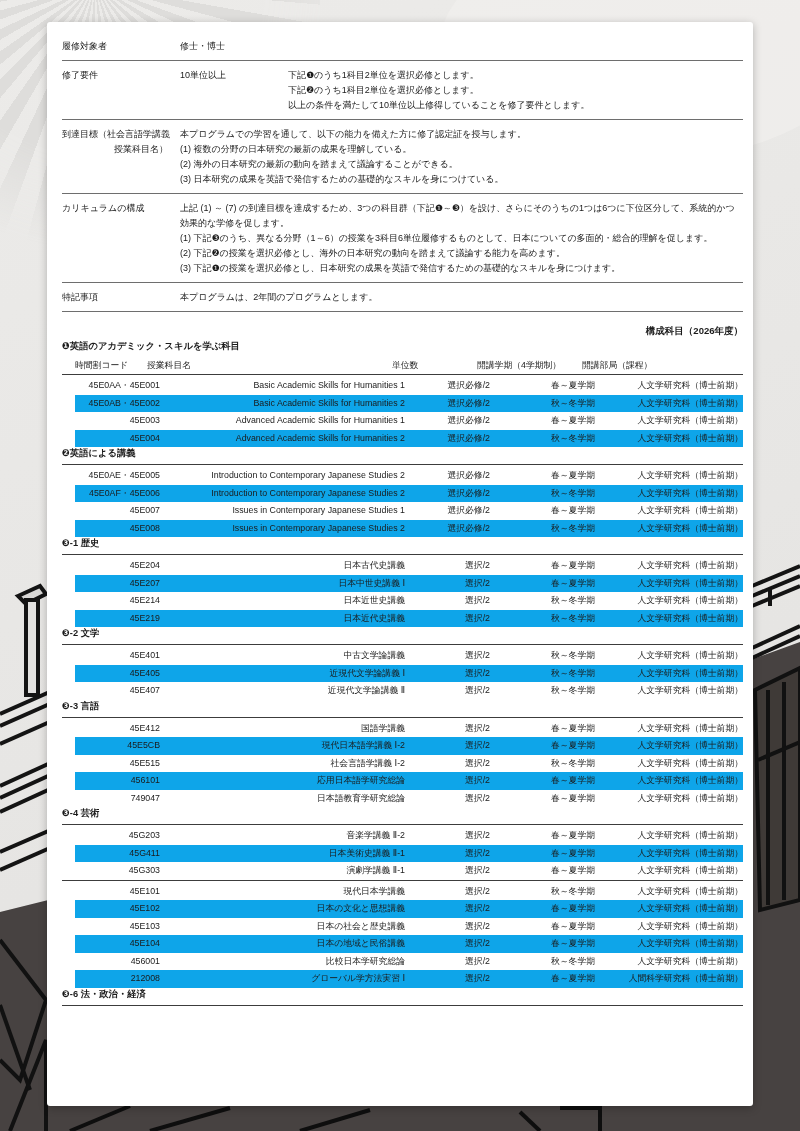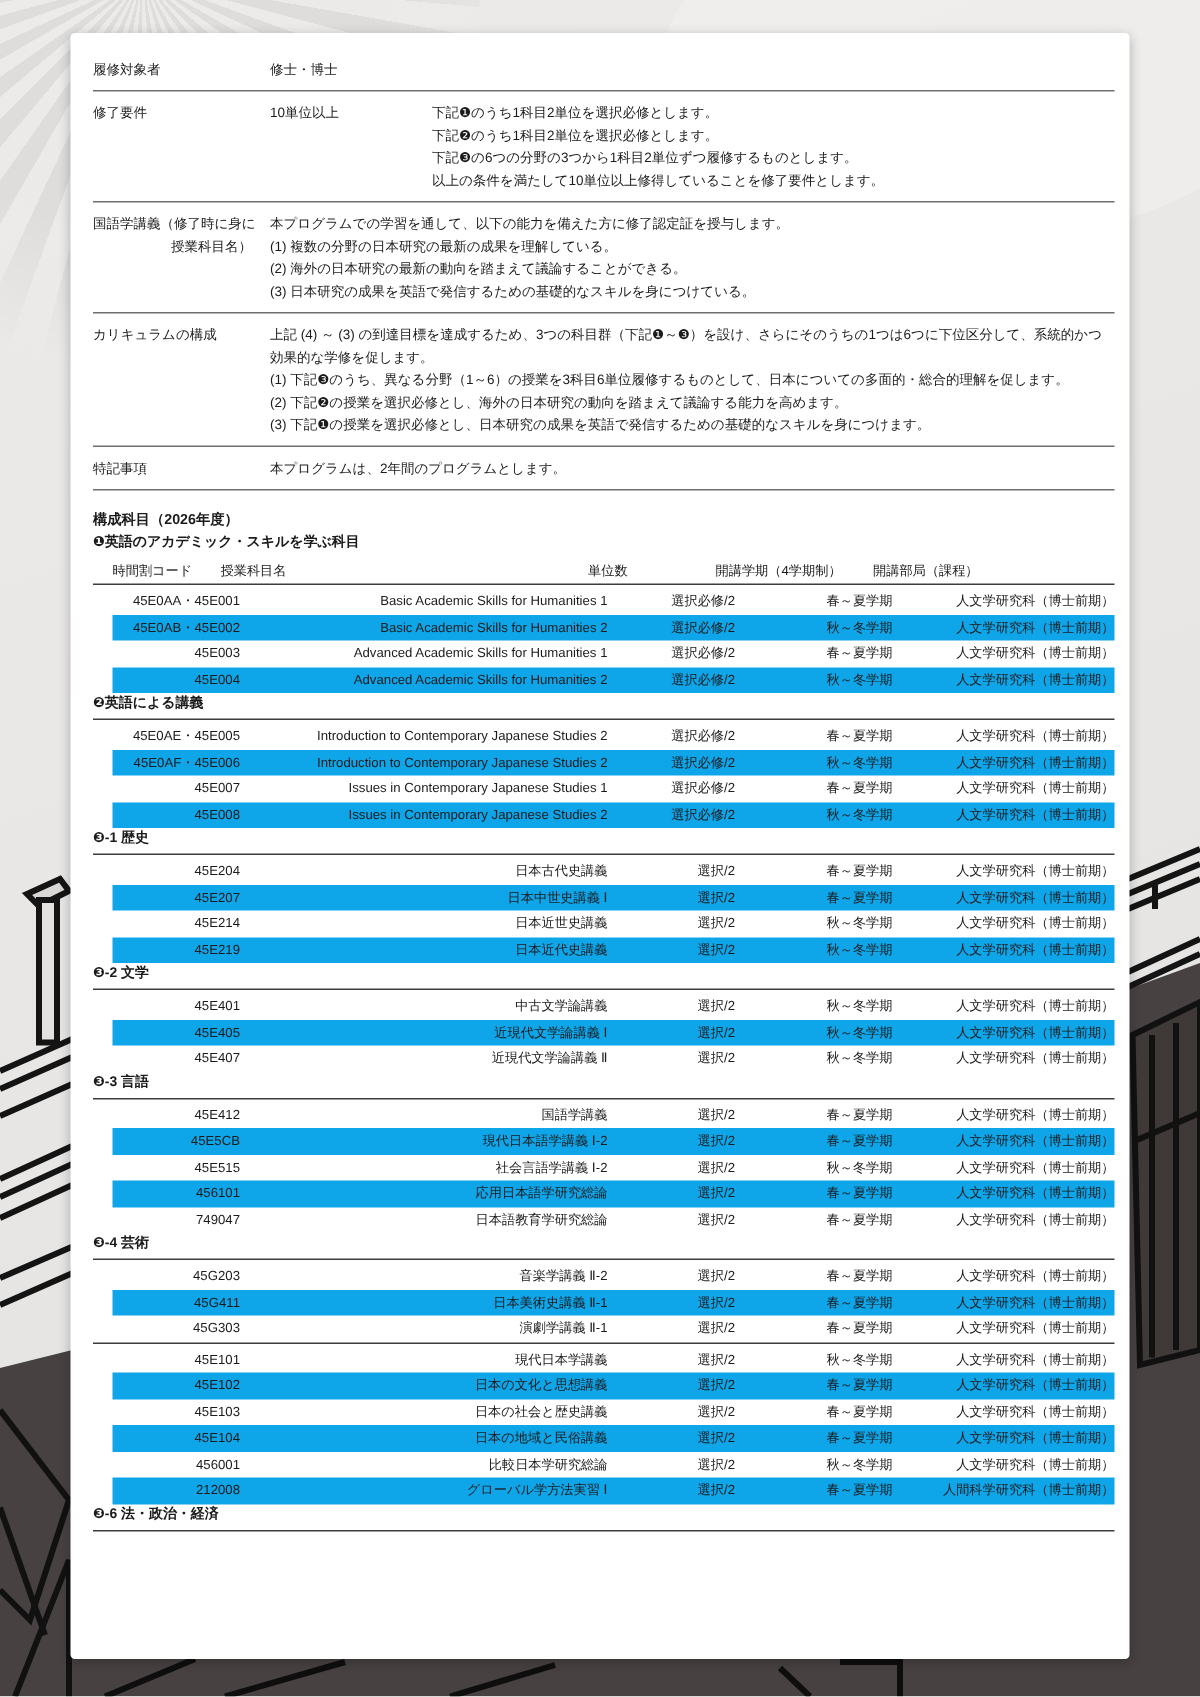--- a/index.html
+++ b/index.html
@@ -28,21 +28,21 @@
     box-shadow:0 2px 8px rgba(0,0,0,.25);
     padding:17px 10px 0 15px;box-sizing:border-box;
   }
   
   .info-row{display:grid;grid-template-columns:118px 108px 1fr;font-size:9px;line-height:15px;}
   .info-row .lbl{font-weight:bold;font-weight:normal;}
   .rule{border:none;border-top:1px solid #6e6e6e;margin:6px 0 7px 0;}
   .lbl2{margin-left:52px;}
   .val-span{grid-column:2 / 4;}
   
-  .courses-heading{font-size:9.5px;font-weight:bold;margin:13px 0 2px 0;}
+  .courses-heading{font-size:9.5px;font-weight:bold;margin:13px 0 2px 0;text-align:right;}
   .course-section{}
   .section-title{font-size:9.3px;font-weight:bold;margin:0 0 4px 0;}
   .courses-table{margin-left:13px;}
   .table-rule{border:none;border-top:1.5px solid #3c3c3c;margin:0 0 2px 0;}
   .course-header{display:grid;grid-template-columns:72px 245px 85px 105px 1fr;
     padding-left:13px;font-size:8.8px;height:17px;line-height:17px;}
   .course-row{display:grid;grid-template-columns:72px 245px 85px 105px 1fr;
     padding-left:13px;font-size:8.8px;height:17.5px;line-height:17.5px;white-space:nowrap;overflow:hidden;text-align:right;}
   .course-row.alt{background:#0ea5e9;}
   .cell{overflow:hidden;text-overflow:clip;}
@@ -108,44 +108,43 @@
     <div class="val-span">修士・博士</div>
   </div>
   <hr class="rule">
 
   <div class="info-row">
     <div class="lbl">修了要件</div>
     <div>10単位以上</div>
     <div>
       <div>下記❶のうち1科目2単位を選択必修とします。</div>
       <div>下記❷のうち1科目2単位を選択必修とします。</div>
-      <div>下記❸の6つの分野の3つから1科目2単位ずつ履修するものとします。</div>
       <div>以上の条件を満たして10単位以上修得していることを修了要件とします。</div>
     </div>
   </div>
   <hr class="rule">
 
   <div class="info-row">
     <div class="lbl">
-      <div>国語学講義（修了時に身に</div>
+      <div>到達目標（社会言語学講義</div>
       <div class="lbl2">授業科目名）</div>
     </div>
     <div class="val-span">
       <div>本プログラムでの学習を通して、以下の能力を備えた方に修了認定証を授与します。</div>
       <div>(1) 複数の分野の日本研究の最新の成果を理解している。</div>
       <div>(2) 海外の日本研究の最新の動向を踏まえて議論することができる。</div>
       <div>(3) 日本研究の成果を英語で発信するための基礎的なスキルを身につけている。</div>
     </div>
   </div>
   <hr class="rule">
 
   <div class="info-row">
     <div class="lbl">カリキュラムの構成</div>
     <div class="val-span">
-      <div>上記 (4) ～ (3) の到達目標を達成するため、3つの科目群（下記❶～❸）を設け、さらにそのうちの1つは6つに下位区分して、系統的かつ効果的な学修を促します。</div>
+      <div>上記 (1) ～ (7) の到達目標を達成するため、3つの科目群（下記❶～❸）を設け、さらにそのうちの1つは6つに下位区分して、系統的かつ効果的な学修を促します。</div>
       <div>(1) 下記❸のうち、異なる分野（1～6）の授業を3科目6単位履修するものとして、日本についての多面的・総合的理解を促します。</div>
       <div>(2) 下記❷の授業を選択必修とし、海外の日本研究の動向を踏まえて議論する能力を高めます。</div>
       <div>(3) 下記❶の授業を選択必修とし、日本研究の成果を英語で発信するための基礎的なスキルを身につけます。</div>
     </div>
   </div>
   <hr class="rule">
 
   <div class="info-row">
     <div class="lbl">特記事項</div>
     <div class="val-span">本プログラムは、2年間のプログラムとします。</div>

